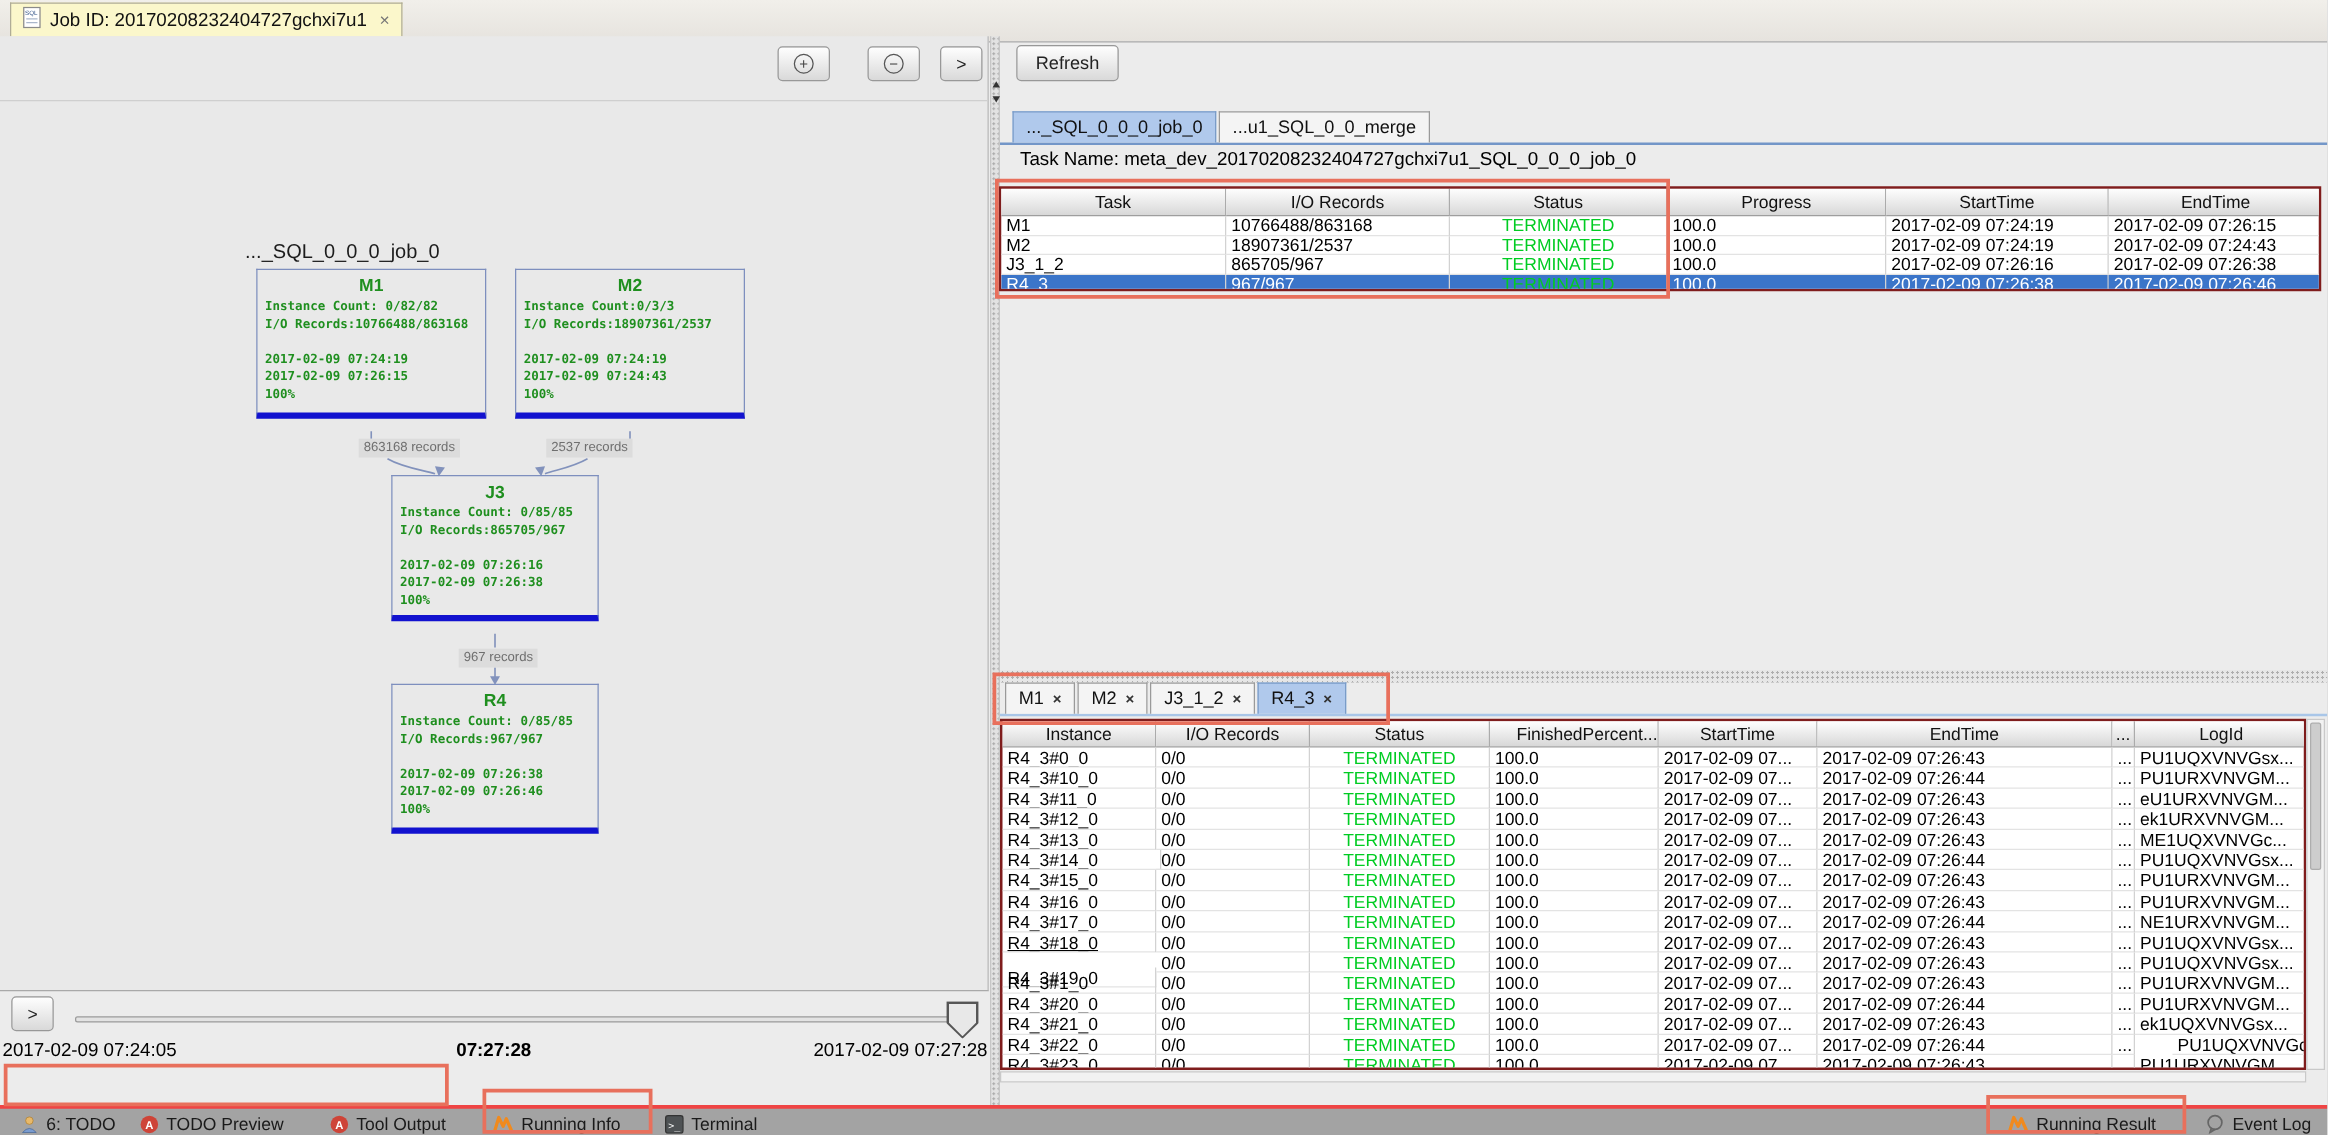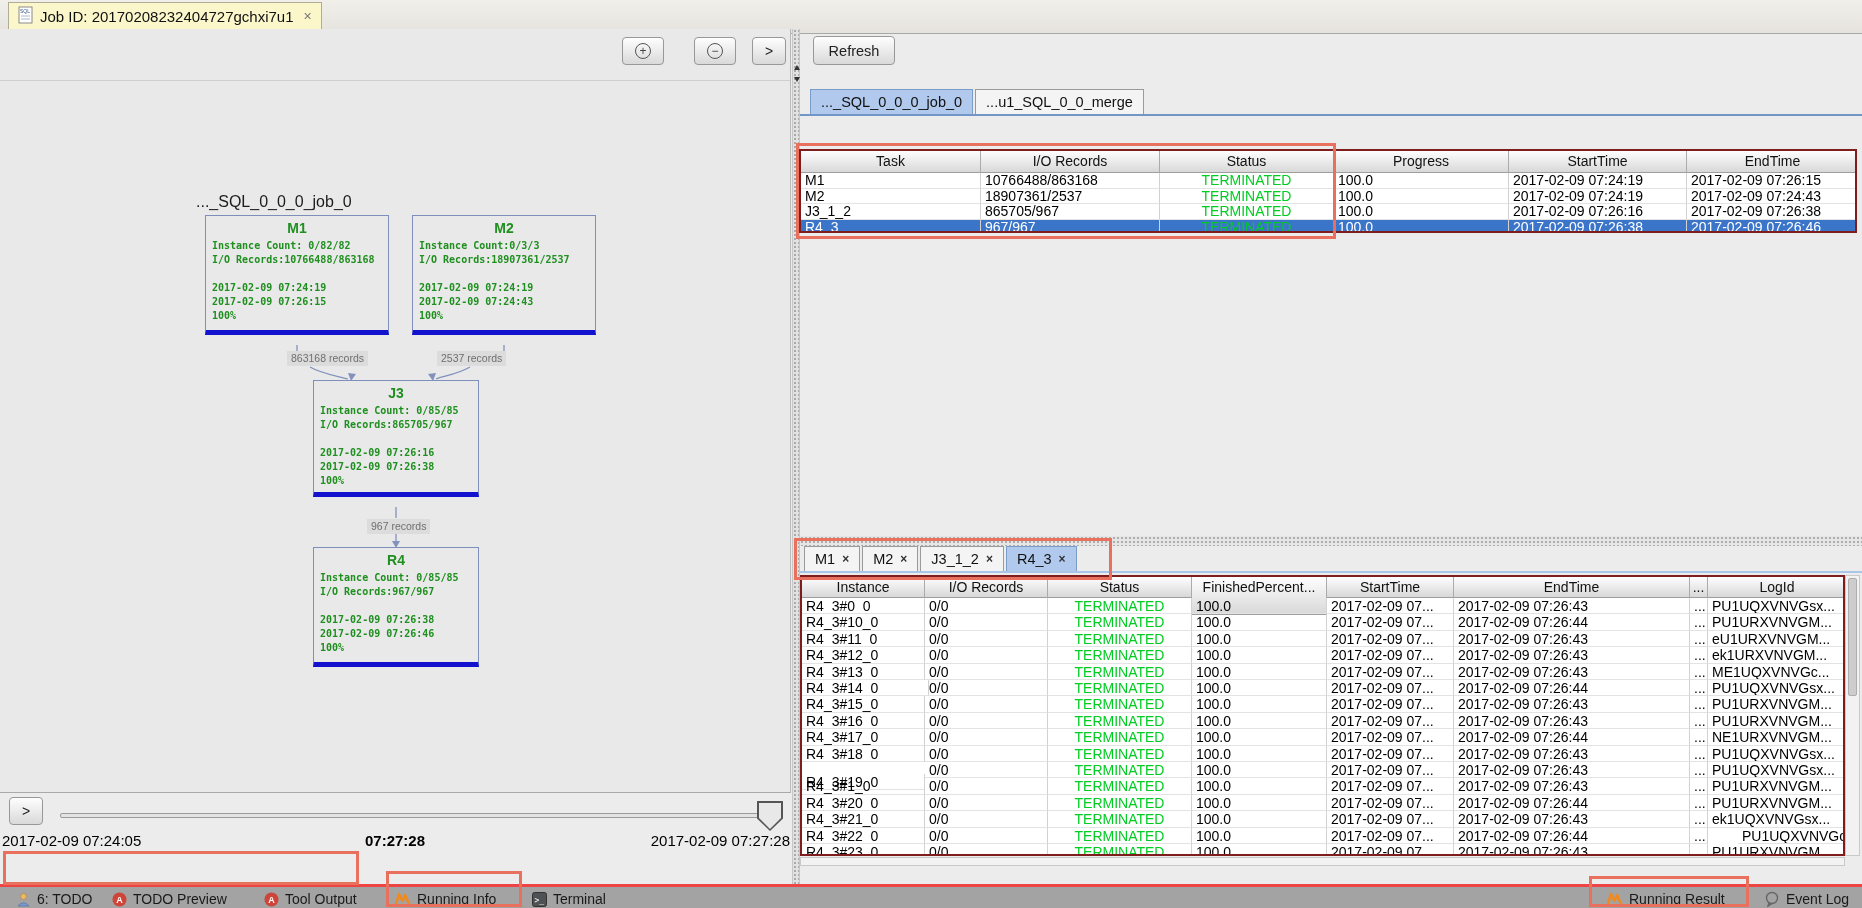--- a/index.html
+++ b/index.html
@@ -215,20 +215,21 @@
     <span>Refresh</span>
   </div>
   <div class="tabrow" id="detail-tabs">
       <div class="dtab active">
         <div style="display: inline;">..._SQL_0_0_0_job_0</div>
       </div>
       <div class="dtab">
         <div style="display: inline;">...u1_SQL_0_0_merge</div>
       </div>
     </div>
+  <div id="task-name">Task Name: meta_dev_20170208232404727gchxi7u1_SQL_0_0_0_job_0</div>
 
   <div class="dtable" id="task-table" style="left: 799px; top: 149px; width: 1058px; height: 84px;">
       <div class="th" style="left: 0px; top: 0px; width: 180px; height: 22px; line-height: 21px;">Task</div>
       <div class="th" style="left: 180px; top: 0px; width: 179px; height: 22px; line-height: 21px;">I/O Records</div>
       <div class="th" style="left: 359px; top: 0px; width: 174px; height: 22px; line-height: 21px;">Status</div>
       <div class="th" style="left: 533px; top: 0px; width: 175px; height: 22px; line-height: 21px;">Progress</div>
       <div class="th" style="left: 708px; top: 0px; width: 178px; height: 22px; line-height: 21px;">StartTime</div>
       <div class="th" style="left: 886px; top: 0px; width: 172px; height: 22px; line-height: 21px;">EndTime</div>
       <div class="td" style="left: 0px; top: 22px; width: 180px; height: 15.5px; line-height: 15.5px;">M1</div>
       <div class="td" style="left: 180px; top: 22px; width: 179px; height: 15.5px; line-height: 15.5px;">10766488/863168</div>
@@ -271,21 +272,21 @@
       </div>
       <div class="dtab active">
         <div style="display: inline;">R4_3</div>
         <div class="tab-close">×</div>
       </div>
     </div>
   <div class="dtable" id="instance-table" style="left: 800px; top: 575px; width: 1045px; height: 281px;">
       <div class="th" style="left: 0px; top: 0px; width: 123px; height: 21px; line-height: 20px;">Instance</div>
       <div class="th" style="left: 123px; top: 0px; width: 123px; height: 21px; line-height: 20px;">I/O Records</div>
       <div class="th" style="left: 246px; top: 0px; width: 144px; height: 21px; line-height: 20px;">Status</div>
-      <div class="th" style="left: 390px; top: 0px; width: 135px; height: 38px; line-height: 20px;">FinishedPercent...</div>
+      <div class="th" style="left: 390px; top: 0px; width: 135px; height: 21px; line-height: 20px; text-align: right;">FinishedPercent...</div>
       <div class="th" style="left: 525px; top: 0px; width: 127px; height: 21px; line-height: 20px;">StartTime</div>
       <div class="th" style="left: 652px; top: 0px; width: 236px; height: 21px; line-height: 20px;">EndTime</div>
       <div class="th" style="left: 888px; top: 0px; width: 18px; height: 21px; line-height: 20px;">...</div>
       <div class="th" style="left: 906px; top: 0px; width: 139px; height: 21px; line-height: 20px;">LogId</div>
       <div class="td" style="left: 0px; top: 21px; width: 123px; height: 16.4px; line-height: 16.4px;">R4_3#0_0</div>
       <div class="td" style="left: 123px; top: 21px; width: 123px; height: 16.4px; line-height: 16.4px;">0/0</div>
       <div class="td status" style="left: 246px; top: 21px; width: 144px; height: 16.4px; line-height: 16.4px; color: rgb(0, 204, 34);">TERMINATED</div>
       <div class="td" style="left: 390px; top: 21px; width: 135px; height: 16.4px; line-height: 16.4px;">100.0</div>
       <div class="td" style="left: 525px; top: 21px; width: 127px; height: 16.4px; line-height: 16.4px;">2017-02-09 07...</div>
       <div class="td" style="left: 652px; top: 21px; width: 236px; height: 16.4px; line-height: 16.4px;">2017-02-09 07:26:43</div>
@@ -348,21 +349,21 @@
       <div class="td" style="left: 888px; top: 135.8px; width: 18px; height: 16.4px; line-height: 16.4px;">...</div>
       <div class="td" style="left: 906px; top: 135.8px; width: 139px; height: 16.4px; line-height: 16.4px;">PU1URXVNVGM...</div>
       <div class="td" style="left: 0px; top: 152.2px; width: 123px; height: 16.4px; line-height: 16.4px;">R4_3#17_0</div>
       <div class="td" style="left: 123px; top: 152.2px; width: 123px; height: 16.4px; line-height: 16.4px;">0/0</div>
       <div class="td status" style="left: 246px; top: 152.2px; width: 144px; height: 16.4px; line-height: 16.4px; color: rgb(0, 204, 34);">TERMINATED</div>
       <div class="td" style="left: 390px; top: 152.2px; width: 135px; height: 16.4px; line-height: 16.4px;">100.0</div>
       <div class="td" style="left: 525px; top: 152.2px; width: 127px; height: 16.4px; line-height: 16.4px;">2017-02-09 07...</div>
       <div class="td" style="left: 652px; top: 152.2px; width: 236px; height: 16.4px; line-height: 16.4px;">2017-02-09 07:26:44</div>
       <div class="td" style="left: 888px; top: 152.2px; width: 18px; height: 16.4px; line-height: 16.4px;">...</div>
       <div class="td" style="left: 906px; top: 152.2px; width: 139px; height: 16.4px; line-height: 16.4px;">NE1URXVNVGM...</div>
-      <div class="td" style="left: 0px; top: 168.6px; width: 123px; height: 16.4px; line-height: 16.4px;">R4_3#18_0</div>
+      <div class="td" style="left: 0px; top: 168.6px; width: 123px; height: 16.4px; line-height: 16.4px; text-decoration: underline;">R4_3#18_0</div>
       <div class="td" style="left: 123px; top: 168.6px; width: 123px; height: 16.4px; line-height: 16.4px;">0/0</div>
       <div class="td status" style="left: 246px; top: 168.6px; width: 144px; height: 16.4px; line-height: 16.4px; color: rgb(0, 204, 34);">TERMINATED</div>
       <div class="td" style="left: 390px; top: 168.6px; width: 135px; height: 16.4px; line-height: 16.4px;">100.0</div>
       <div class="td" style="left: 525px; top: 168.6px; width: 127px; height: 16.4px; line-height: 16.4px;">2017-02-09 07...</div>
       <div class="td" style="left: 652px; top: 168.6px; width: 236px; height: 16.4px; line-height: 16.4px;">2017-02-09 07:26:43</div>
       <div class="td" style="left: 888px; top: 168.6px; width: 18px; height: 16.4px; line-height: 16.4px;">...</div>
       <div class="td" style="left: 906px; top: 168.6px; width: 139px; height: 16.4px; line-height: 16.4px;">PU1UQXVNVGsx...</div>
       <div class="td" style="left: 0px; top: 197px; width: 123px; height: 16.4px; line-height: 16.4px;">R4_3#19_0</div>
       <div class="td" style="left: 123px; top: 185px; width: 123px; height: 16.4px; line-height: 16.4px;">0/0</div>
       <div class="td status" style="left: 246px; top: 185px; width: 144px; height: 16.4px; line-height: 16.4px; color: rgb(0, 204, 34);">TERMINATED</div>

